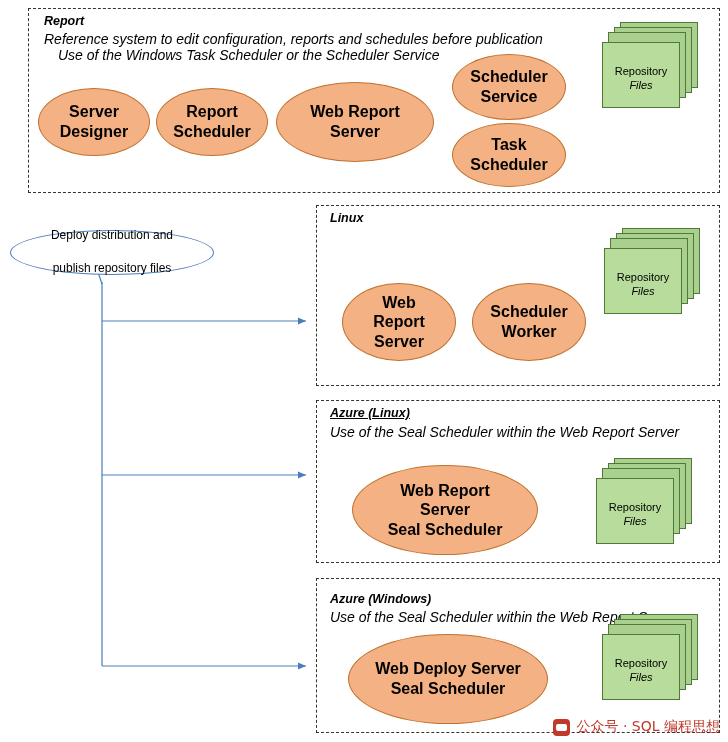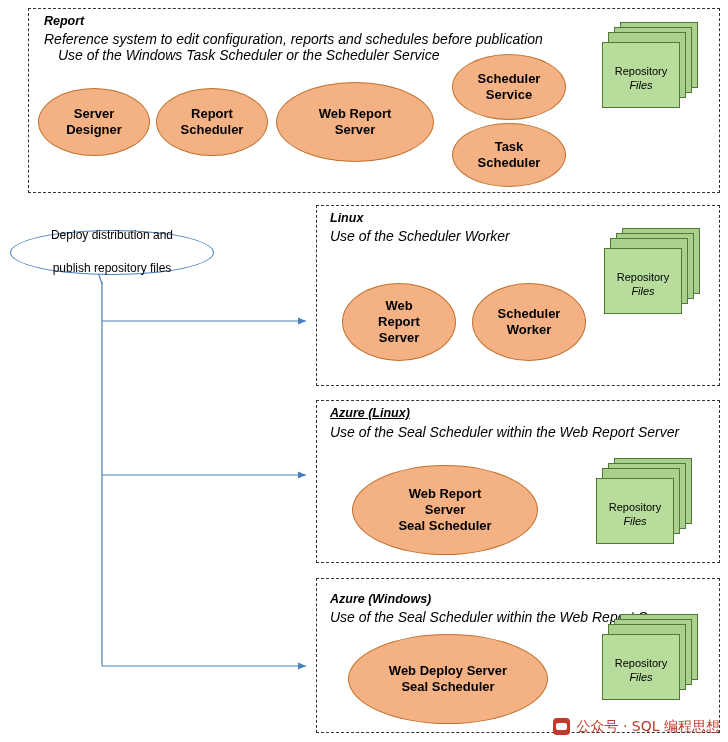--- a/index.html
+++ b/index.html
@@ -48,21 +48,21 @@
     position: absolute;
     background: #f4b183;
     border: 1px solid #c0722f;
     border-radius: 50%;
     box-sizing: border-box;
     display: flex;
     align-items: center;
     justify-content: center;
     text-align: center;
     font-weight: bold;
-    font-size: 13px;
+    font-size: 16px;
     line-height: 1.22;
     color: #000;
   }
   .ellipse span { display: block; padding: 0 6px; }
   
   .repo {
     position: absolute;
     width: 96px;
     height: 86px;
   }
@@ -131,20 +131,21 @@
     left: 0; top: 0;
     width: 728px;
     height: 742px;
     pointer-events: none;
   }
   .watermark {
     position: absolute;
     right: 8px;
     bottom: 6px;
     display: flex;
+    align-items: center;
     gap: 6px;
     font-size: 14px;
     color: #c0392b;
     font-family: "DejaVu Sans", sans-serif;
     margin-top: 13px;
   }
   .watermark .wm-icon {
     width: 17px;
     height: 17px;
     background: #c0392b;
@@ -237,21 +238,20 @@
   <div class="callout">
     <div class="bubble"></div>
     <div class="bubble-text">
       <div>Deploy distribution and</div>
       <div>publish repository files</div>
     </div>
   </div>
 
   <div class="group" style="left:316px; top:205px; width:404px; height:181px;"></div>
   <div class="group-title" style="left:330px; top:211px;">Linux</div>
-  <div class="group-sub" style="left:330px; top:228px;">Use of the Scheduler Worker</div>
 
   <div class="ellipse" style="left:342px; top:283px; width:114px; height:78px;">
     <span>
       <b>Web</b><br>
       <b>Report</b><br>
       <b>Server</b>
     </span>
   </div>
 
   <div class="ellipse" style="left:472px; top:283px; width:114px; height:78px;">

